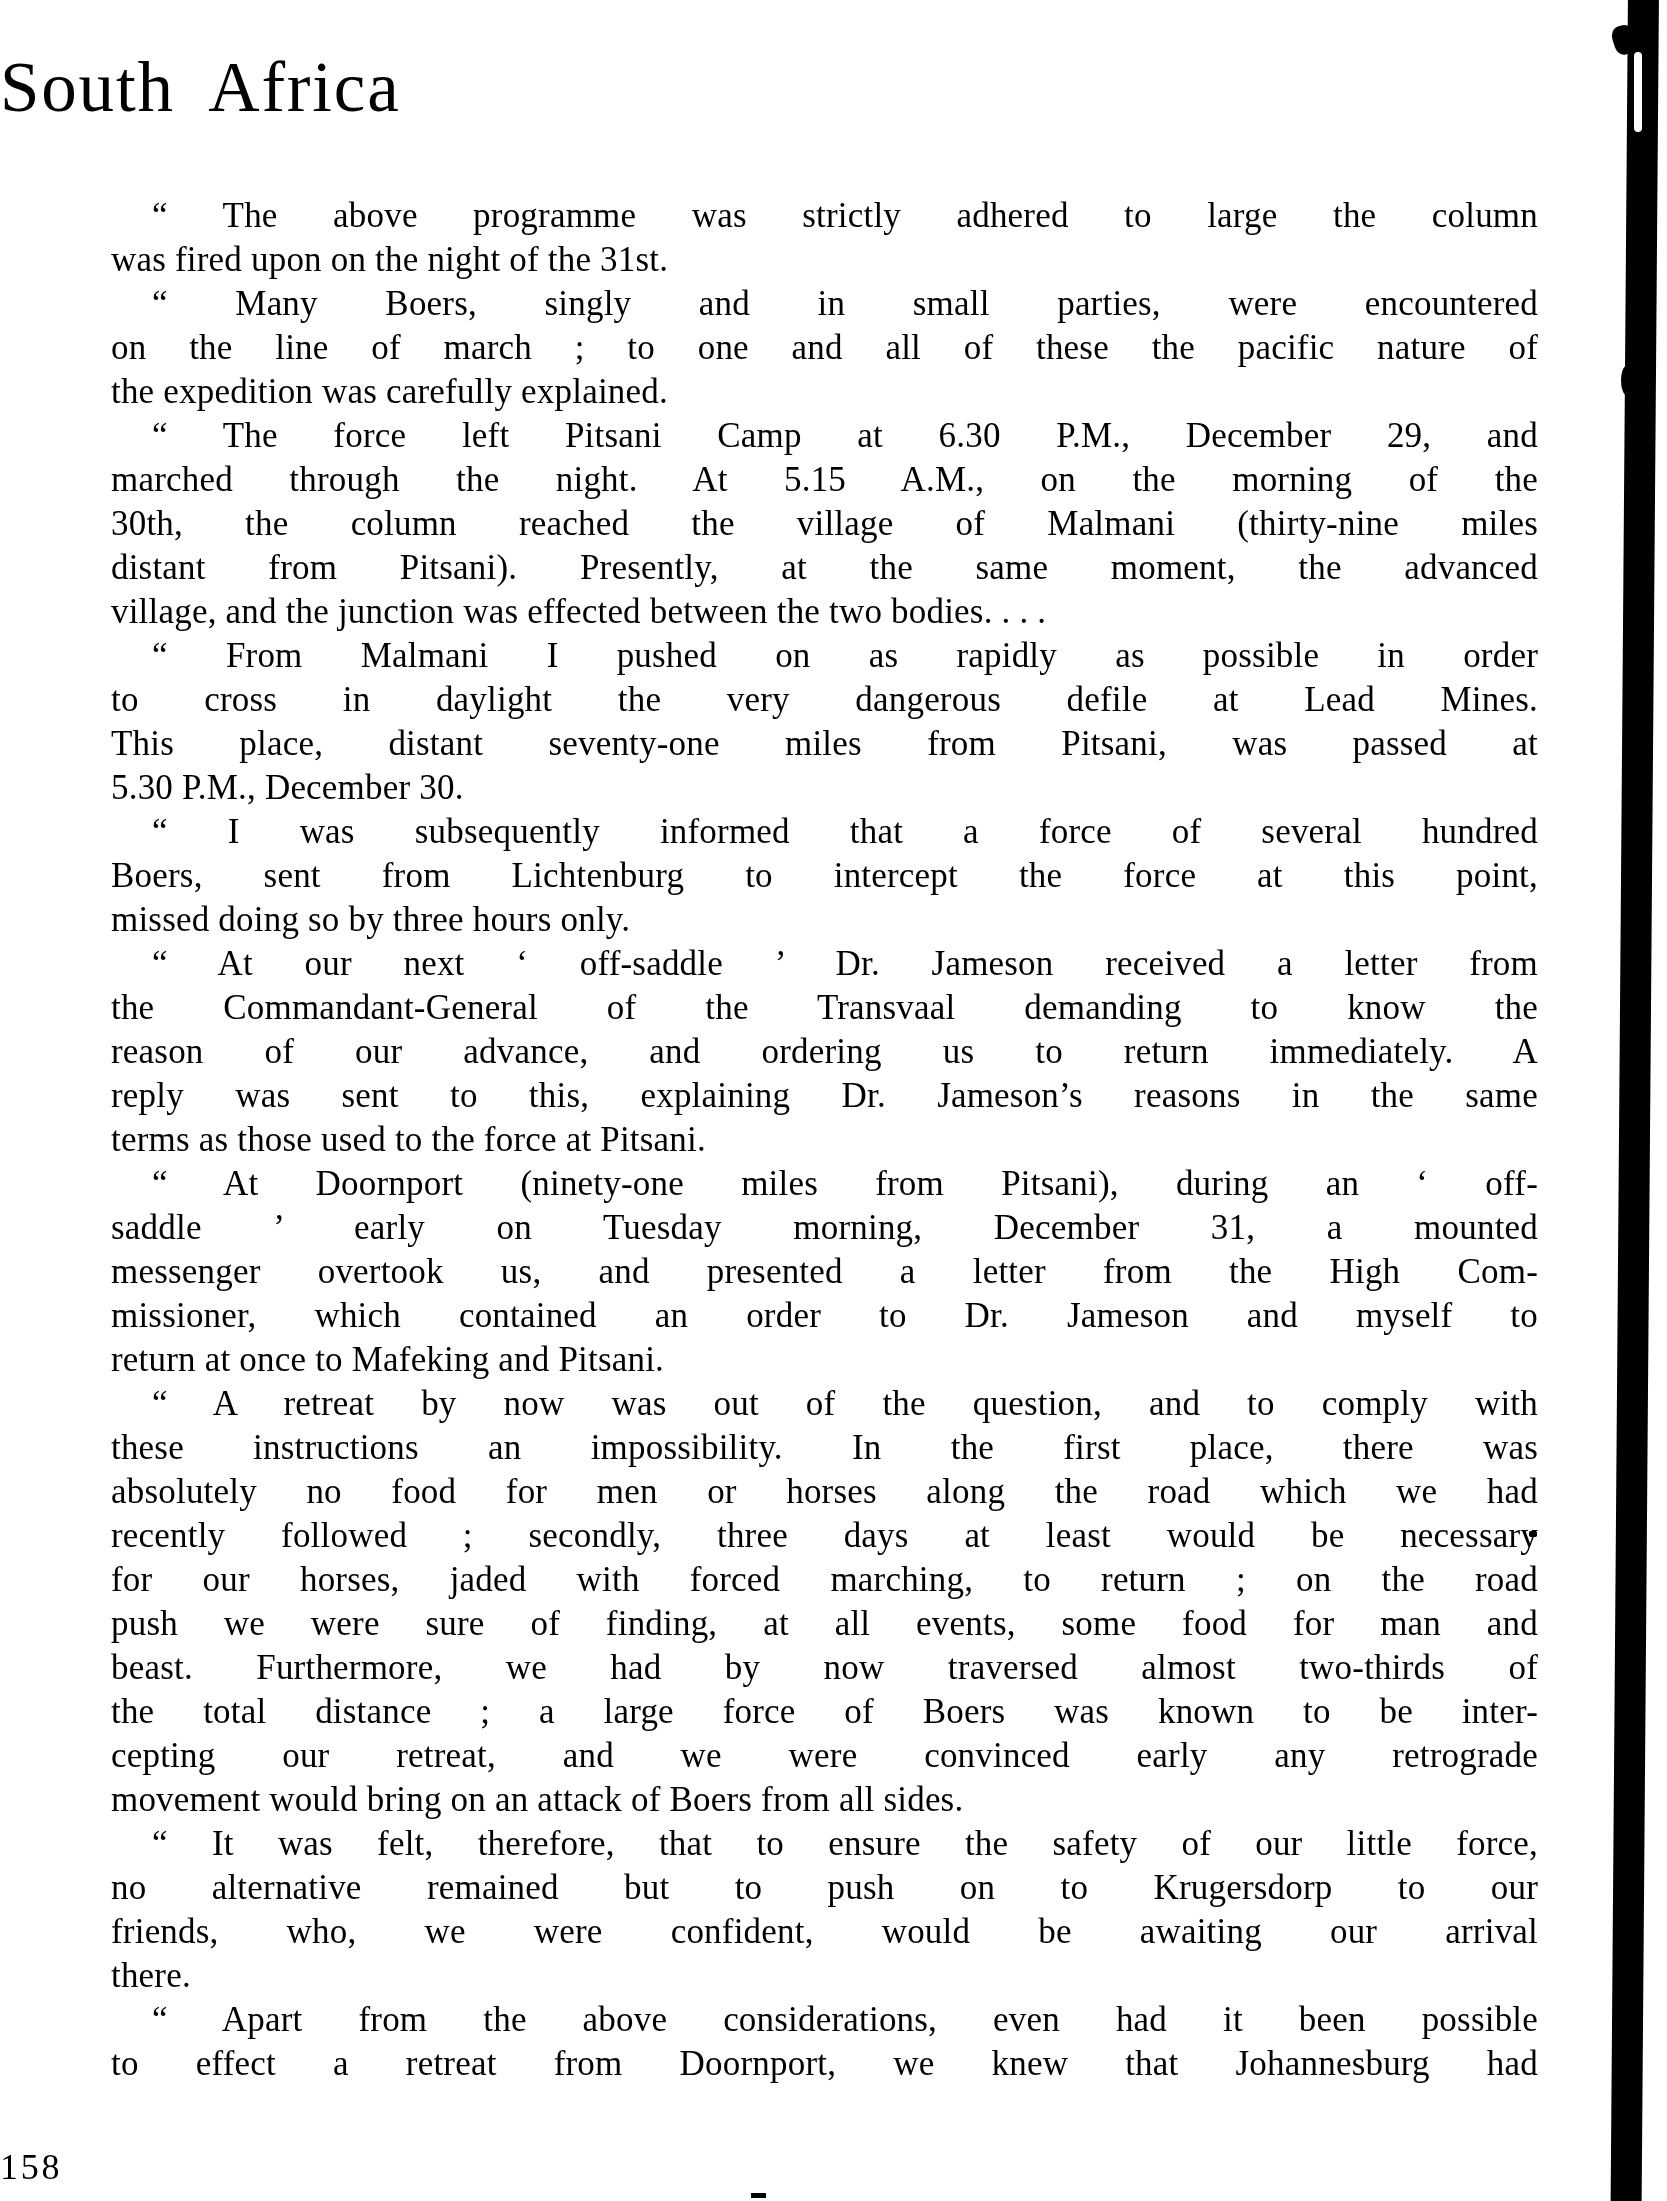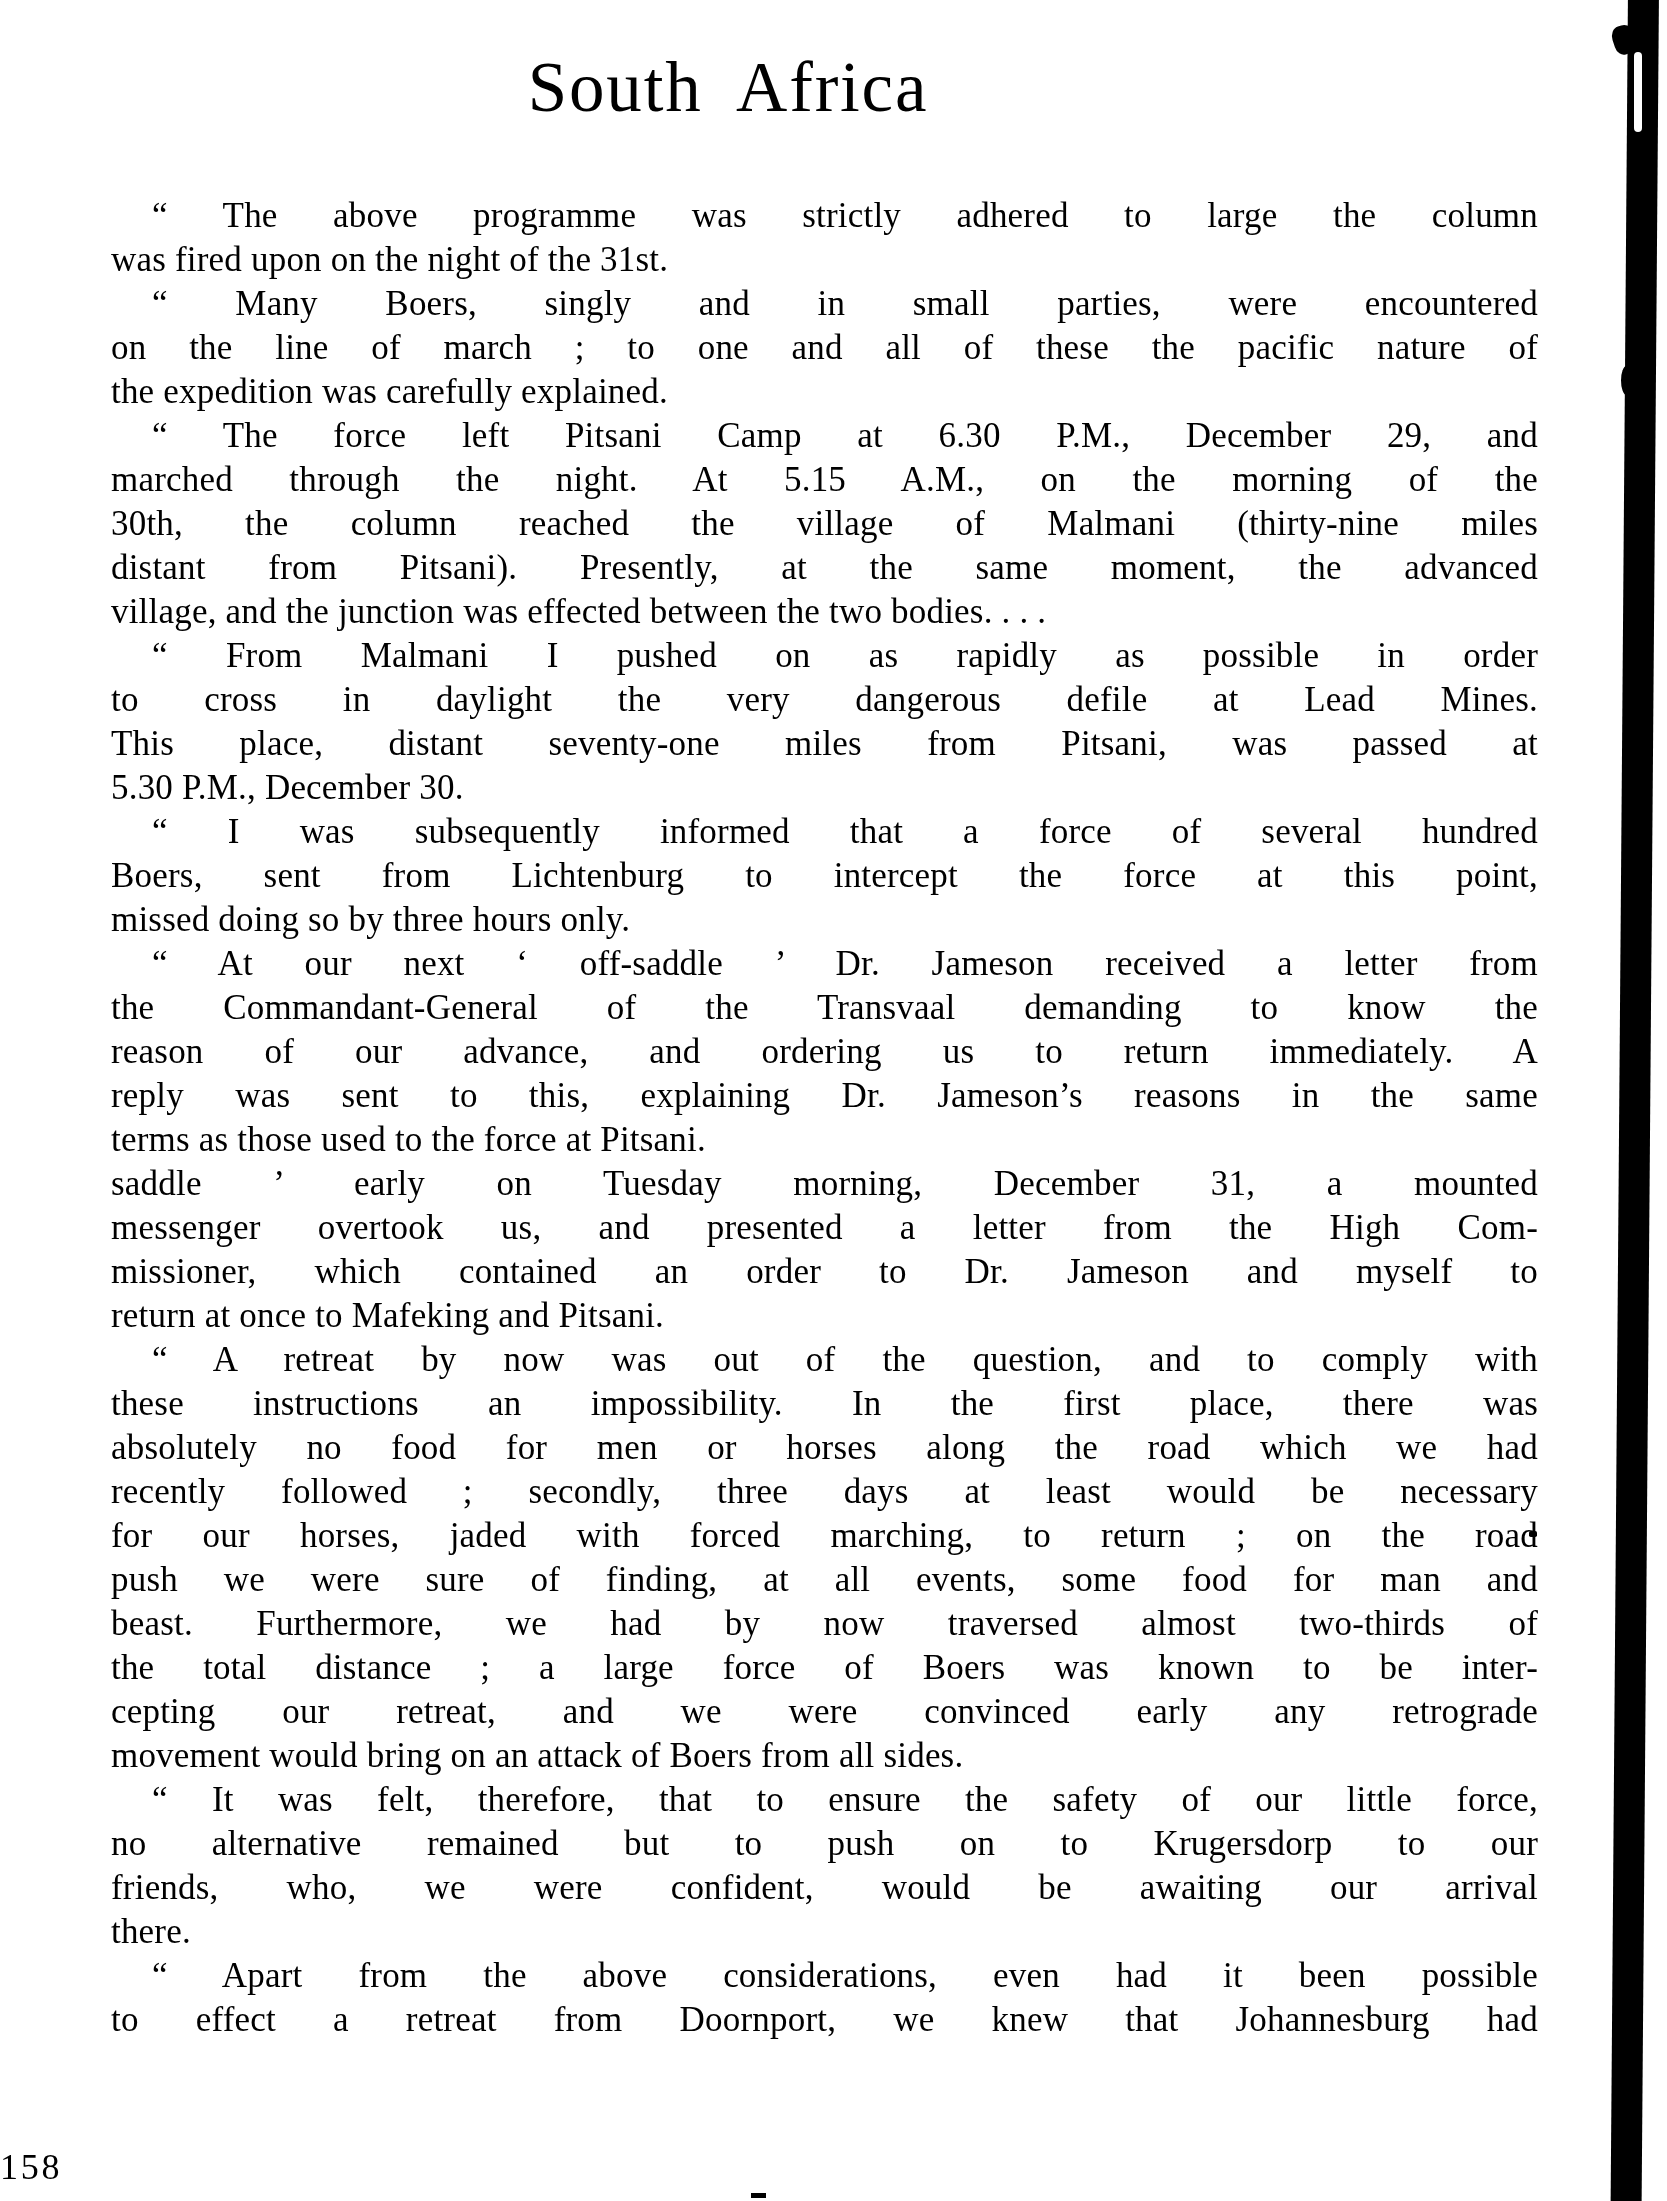--- a/index.html
+++ b/index.html
@@ -7,21 +7,21 @@
     position:relative;
     width:1667px;height:2202px;
     background:#ffffff;
     overflow:hidden;
     font-family:"Liberation Serif","DejaVu Serif",serif;
     color:#000;
   }
   .title{
     position:absolute;
     left:0;top:47px;width:1456px;
-    text-align:center;
+    text-align:left;
     font-size:71px;
     font-weight:normal;
     letter-spacing:1.8px;
     word-spacing:18px;
     margin:0;
   }
   .text-block{
     position:absolute;
     left:111px;top:194px;width:1427px;
   }
@@ -112,20 +112,21 @@
       <div class="line just">This place, distant seventy-one miles from Pitsani, was passed at</div>
       <div class="line">5.30 P.M., December 30.</div>
       <div class="line indent just">“ I was subsequently informed that a force of several hundred</div>
       <div class="line just">Boers, sent from Lichtenburg to intercept the force at this point,</div>
       <div class="line">missed doing so by three hours only.</div>
       <div class="line indent just">“ At our next ‘ off-saddle ’ Dr. Jameson received a letter from</div>
       <div class="line just">the Commandant-General of the Transvaal demanding to know the</div>
       <div class="line just">reason of our advance, and ordering us to return immediately.  A</div>
       <div class="line just">reply was sent to this, explaining Dr. Jameson’s reasons in the same</div>
       <div class="line">terms as those used to the force at Pitsani.</div>
+      <div class="line indent just">“ At Doornport (ninety-one miles from Pitsani), during an ‘ off-</div>
       <div class="line just">saddle ’ early on Tuesday morning, December 31, a mounted</div>
       <div class="line just">messenger overtook us, and presented a letter from the High Com-</div>
       <div class="line just">missioner, which contained an order to Dr. Jameson and myself to</div>
       <div class="line">return at once to Mafeking and Pitsani.</div>
       <div class="line indent just">“ A retreat by now was out of the question, and to comply with</div>
       <div class="line just">these instructions an impossibility.  In the first place, there was</div>
       <div class="line just">absolutely no food for men or horses along the road which we had</div>
       <div class="line just">recently followed ; secondly, three days at least would be necessary</div>
       <div class="line just">for our horses, jaded with forced marching, to return ; on the road</div>
       <div class="line just">push we were sure of finding, at all events, some food for man and</div>

